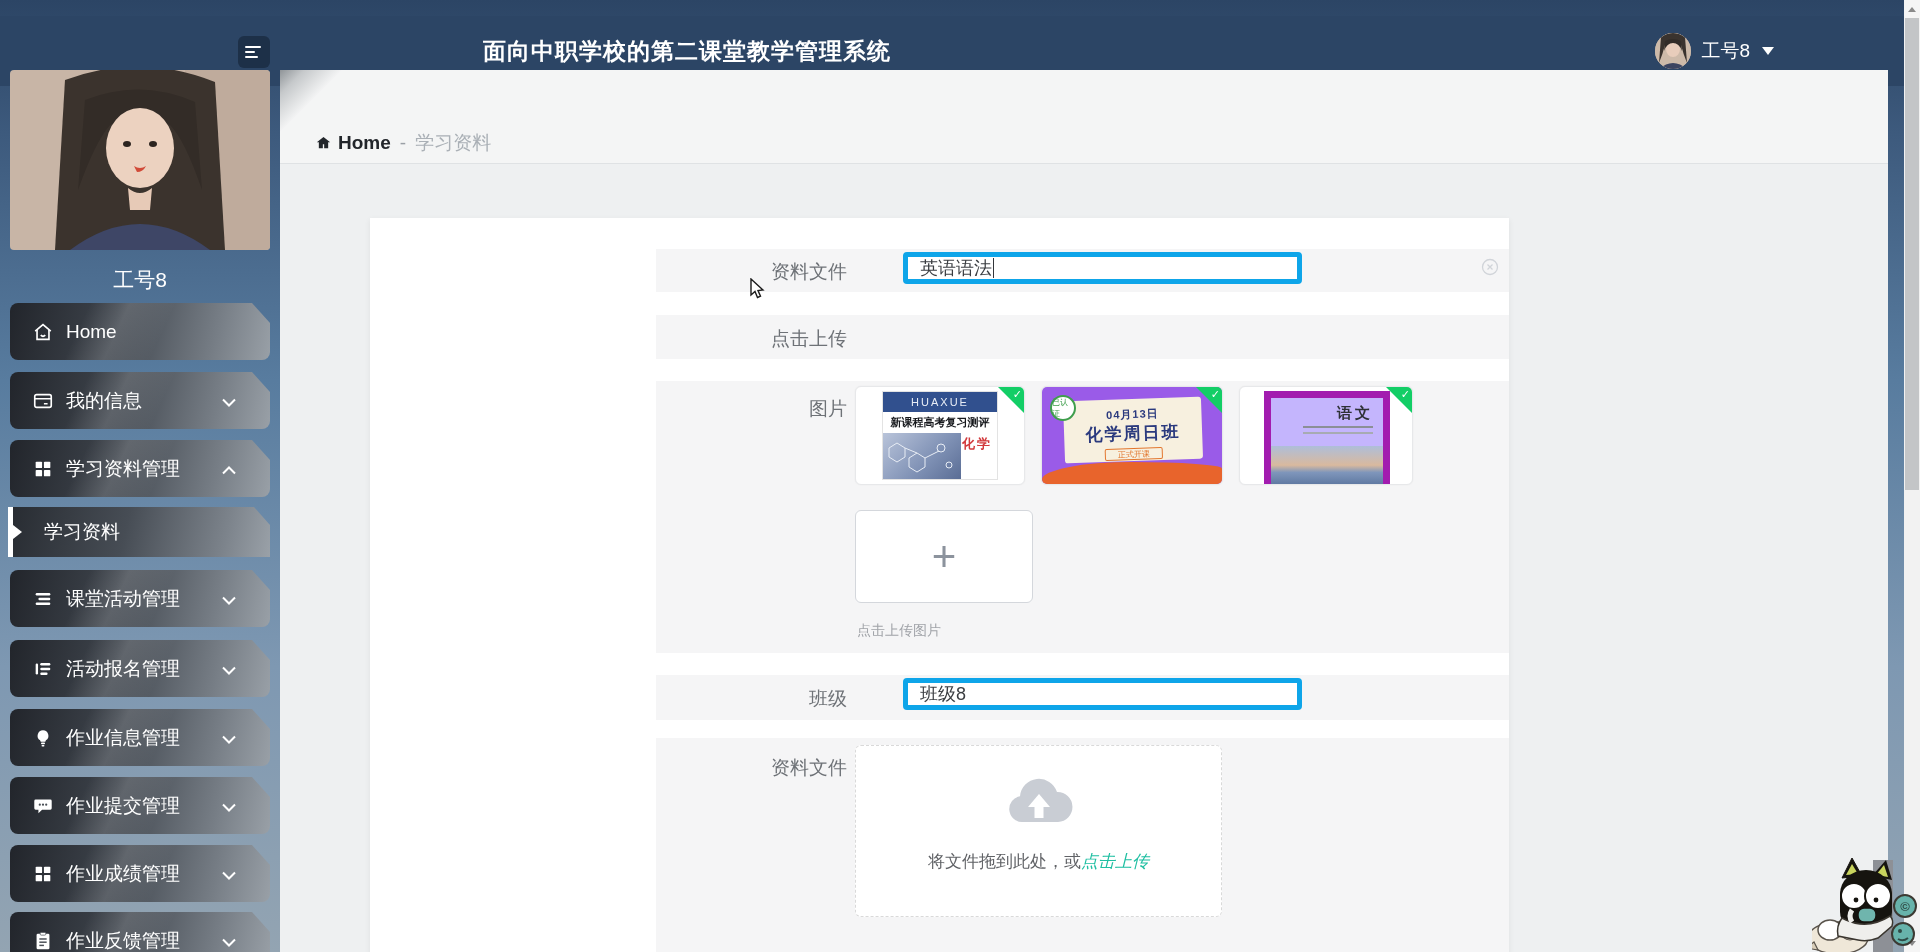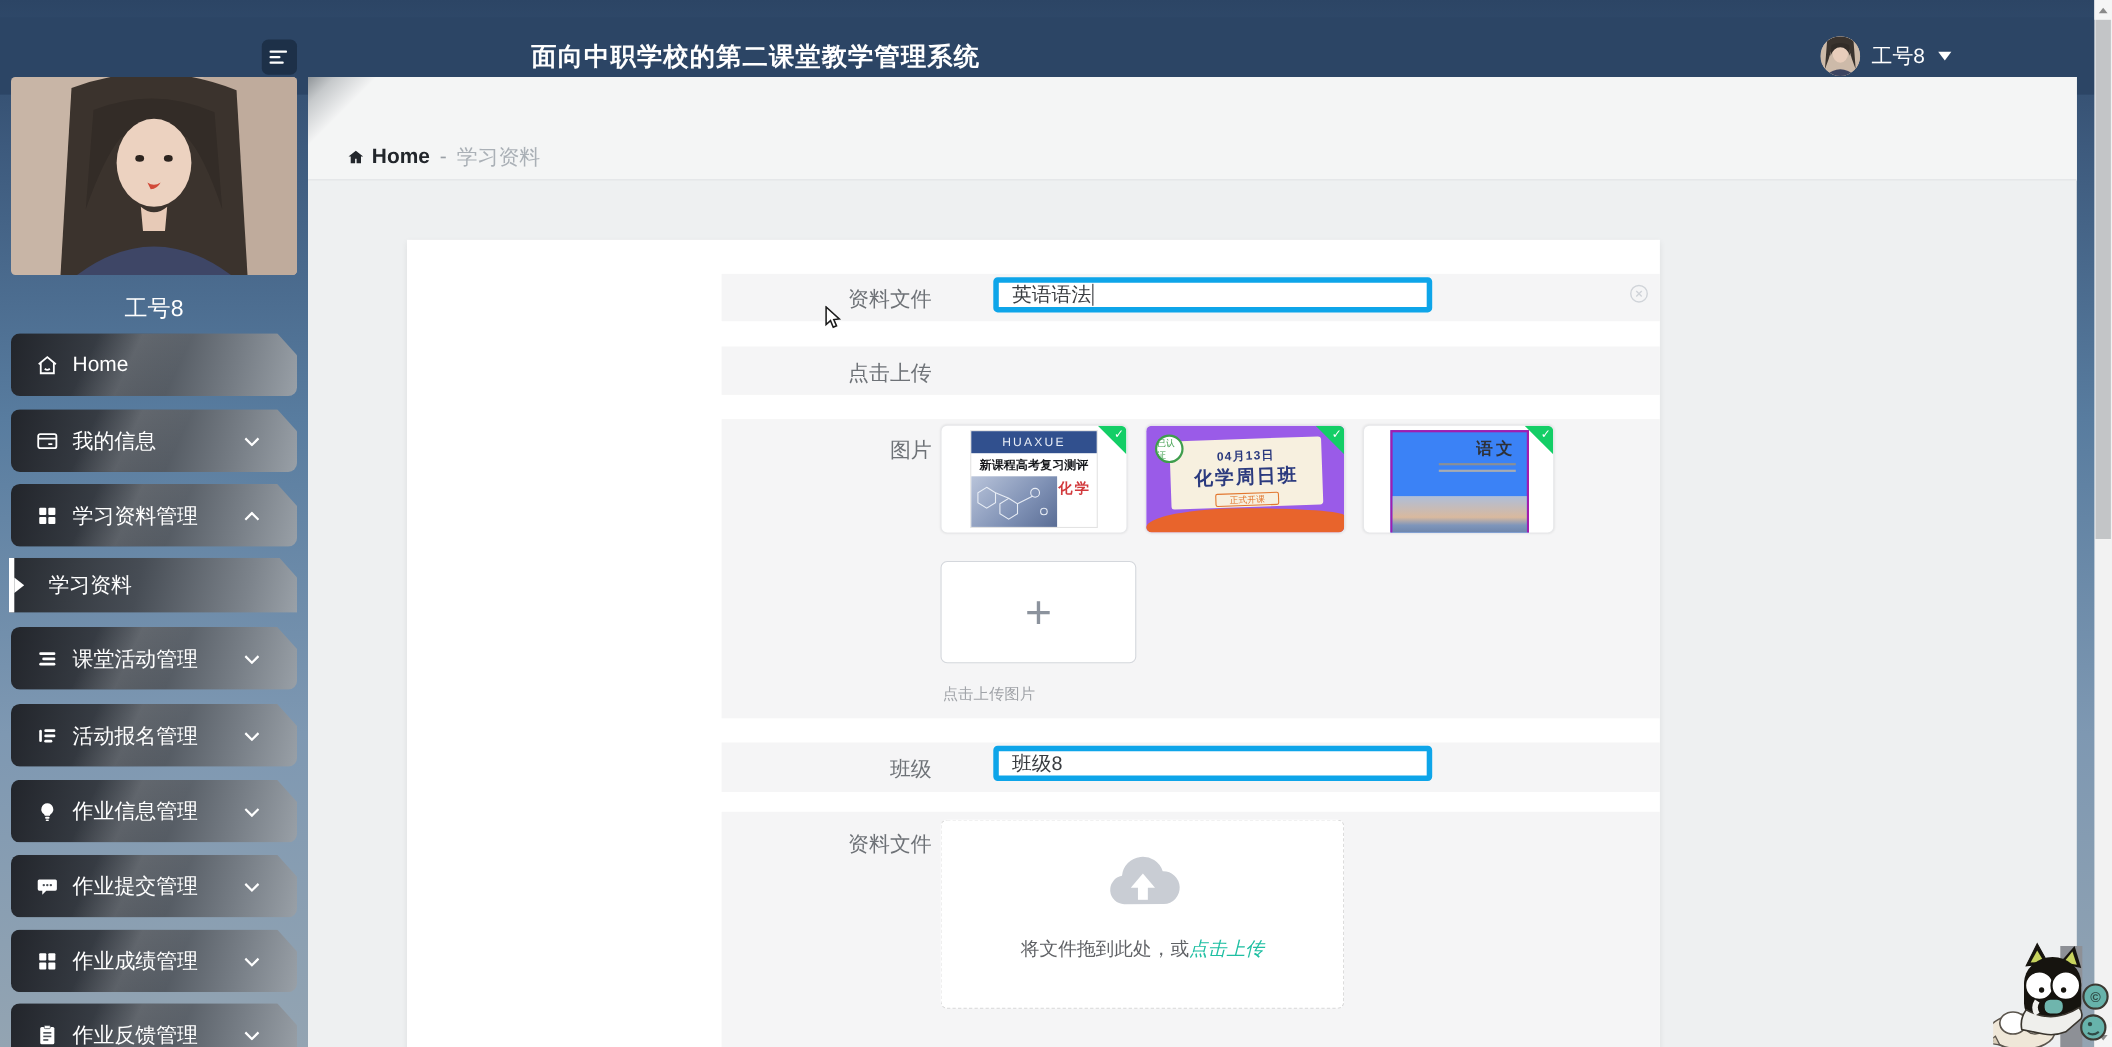--- a/index.html
+++ b/index.html
@@ -77,21 +77,21 @@
   .t1-title{ font-size:11px; font-weight:bold; color:#16181c; text-align:center; margin-top:3px; white-space:nowrap; }
   .t1-sub{ position:absolute; right:5px; top:43px; color:#d2393c; font-weight:bold; font-size:13px; letter-spacing:2px; }
   .t1-mol{ position:absolute; left:0; bottom:0; width:78px; height:46px; background:linear-gradient(135deg,#b9c4da 0%,#7e90b4 60%,#5a6d95 100%); }
   .t2-inner{ position:absolute; inset:0; background:#9a5be8; }
   .t2-paper{ position:absolute; left:22px; top:12px; width:138px; height:62px; background:#f7f0df; transform:rotate(-2deg); border-radius:3px; }
   .t2-date{ text-align:center; font-size:11px; font-weight:bold; color:#2b3a7e; margin-top:8px; letter-spacing:1px; }
   .t2-main{ text-align:center; font-size:17px; font-weight:bold; color:#2b3a7e; letter-spacing:2px; }
   .t2-box{ margin:3px auto 0; width:58px; height:12px; border:1px solid #e2762e; border-radius:2px; font-size:8px; color:#e2762e; text-align:center; line-height:11px; }
   .t2-badge{ position:absolute; left:8px; top:8px; width:26px; height:26px; border-radius:50%; background:#fff; border:2px solid #3f9e4d; color:#3f9e4d; font-size:8px; display:flex; align-items:center; justify-content:center; }
   .t2-swoosh{ position:absolute; left:0; bottom:0; width:100%; height:22px; background:#e8642c; border-radius:100% 100% 0 0/160% 60% 0 0; }
-  .t3-book{ position:absolute; left:24px; top:4px; width:126px; height:110px; background:#3b82f6; border:2px solid #a21caf; }
+  .t3-book{ position:absolute; left:24px; top:4px; width:126px; height:110px; background:#c4b5fd; border:7px solid #a21caf; }
   .t3-title{ position:absolute; right:10px; top:6px; font-size:15px; font-weight:bold; color:#2e3137; letter-spacing:3px; }
   .t3-lines{ position:absolute; right:10px; top:28px; width:70px; height:2px; background:#8b8f96; box-shadow:0 6px 0 #a7abb2; }
   .t3-sea{ position:absolute; left:0; bottom:0; width:100%; height:48px;
     background:linear-gradient(180deg,#aebed9 0%,#d9b99e 40%,#7f96bb 55%,#46628e 100%); }
 
   .plus-box{ position:absolute; left:485px; top:292px; width:178px; height:93px; background:#fff; border:1px solid #d4d7dc; border-radius:6px; display:flex; align-items:center; justify-content:center; cursor:pointer; }
   .plus-glyph{ color:#8c939d; font-size:42px; font-weight:200; line-height:1; }
   .img-hint{ position:absolute; left:487px; top:404px; font-size:14px; color:#a0a3a8; }
 
   .file-drop{ position:absolute; left:485px; top:527px; width:367px; height:172px; background:#fff; border:1px dashed #d9d9d9; border-radius:6px; text-align:center; cursor:pointer; }

